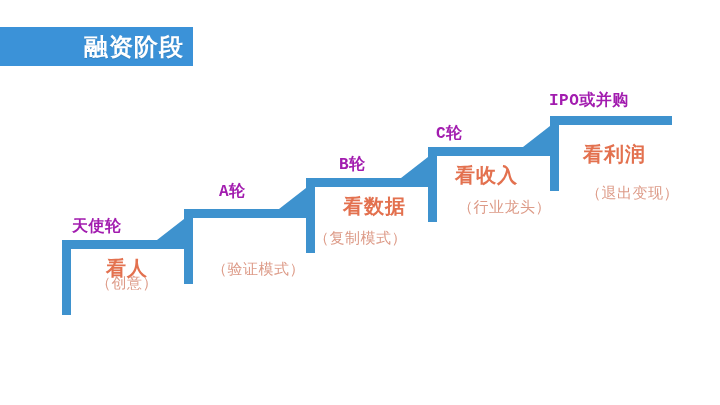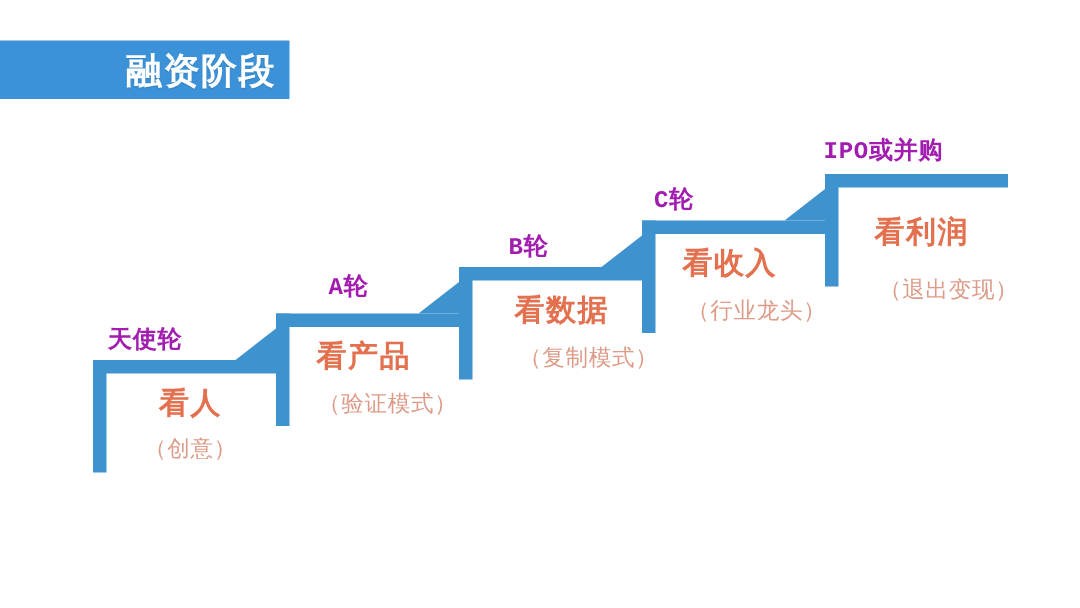--- a/index.html
+++ b/index.html
@@ -110,39 +110,38 @@
     <span class="title-banner-text">融资阶段</span>
   </div>
 
   <div class="step" style="left:62px; top:240px;">
     <div class="tread" style="width:122px;"></div>
     <div class="riser" style="height:75px;"></div>
   </div>
   <div class="arrow-tri" style="left:157px; top:219px;"></div>
   <div class="lbl round-label" style="left:72px; top:219px;text-align:center;">天使轮</div>
   <div class="lbl focus-label" style="left:93px; top:258px;margin-left:13px;">看人</div>
-  <div class="lbl note-label" style="left:96px; top:292px;">（创意）</div>
+  <div class="lbl note-label" style="left:96px; top:276px;">（创意）</div>
 
   <div class="step" style="left:184px; top:209px;">
     <div class="tread" style="width:122px;"></div>
     <div class="riser" style="height:75px;"></div>
   </div>
   <div class="arrow-tri" style="left:279px; top:188px;"></div>
   <div class="lbl round-label" style="left:219px; top:184px;">A轮</div>
-  <div class="lbl focus-label" style="left:211px; top:227px;">看产品</div>
   <div class="lbl note-label" style="left:212px; top:262px;">（验证模式）</div>
 
   <div class="step" style="left:306px; top:178px;">
     <div class="tread" style="width:122px;"></div>
     <div class="riser" style="height:75px;"></div>
   </div>
   <div class="arrow-tri" style="left:401px; top:157px;"></div>
   <div class="lbl round-label" style="left:339px; top:157px;">B轮</div>
   <div class="lbl focus-label" style="left:343px; top:196px;">看数据</div>
-  <div class="lbl note-label" style="left:346px; top:231px;text-align:center;">（复制模式）</div>
+  <div class="lbl note-label" style="left:314px; top:231px;text-align:center;">（复制模式）</div>
 
   <div class="step" style="left:428px; top:147px;">
     <div class="tread" style="width:122px;"></div>
     <div class="riser" style="height:75px;"></div>
   </div>
   <div class="arrow-tri" style="left:523px; top:126px;"></div>
   <div class="lbl round-label" style="left:436px; top:126px;">C轮</div>
   <div class="lbl focus-label" style="left:455px; top:165px;">看收入</div>
   <div class="lbl note-label" style="left:458px; top:200px;">（行业龙头）</div>
 

